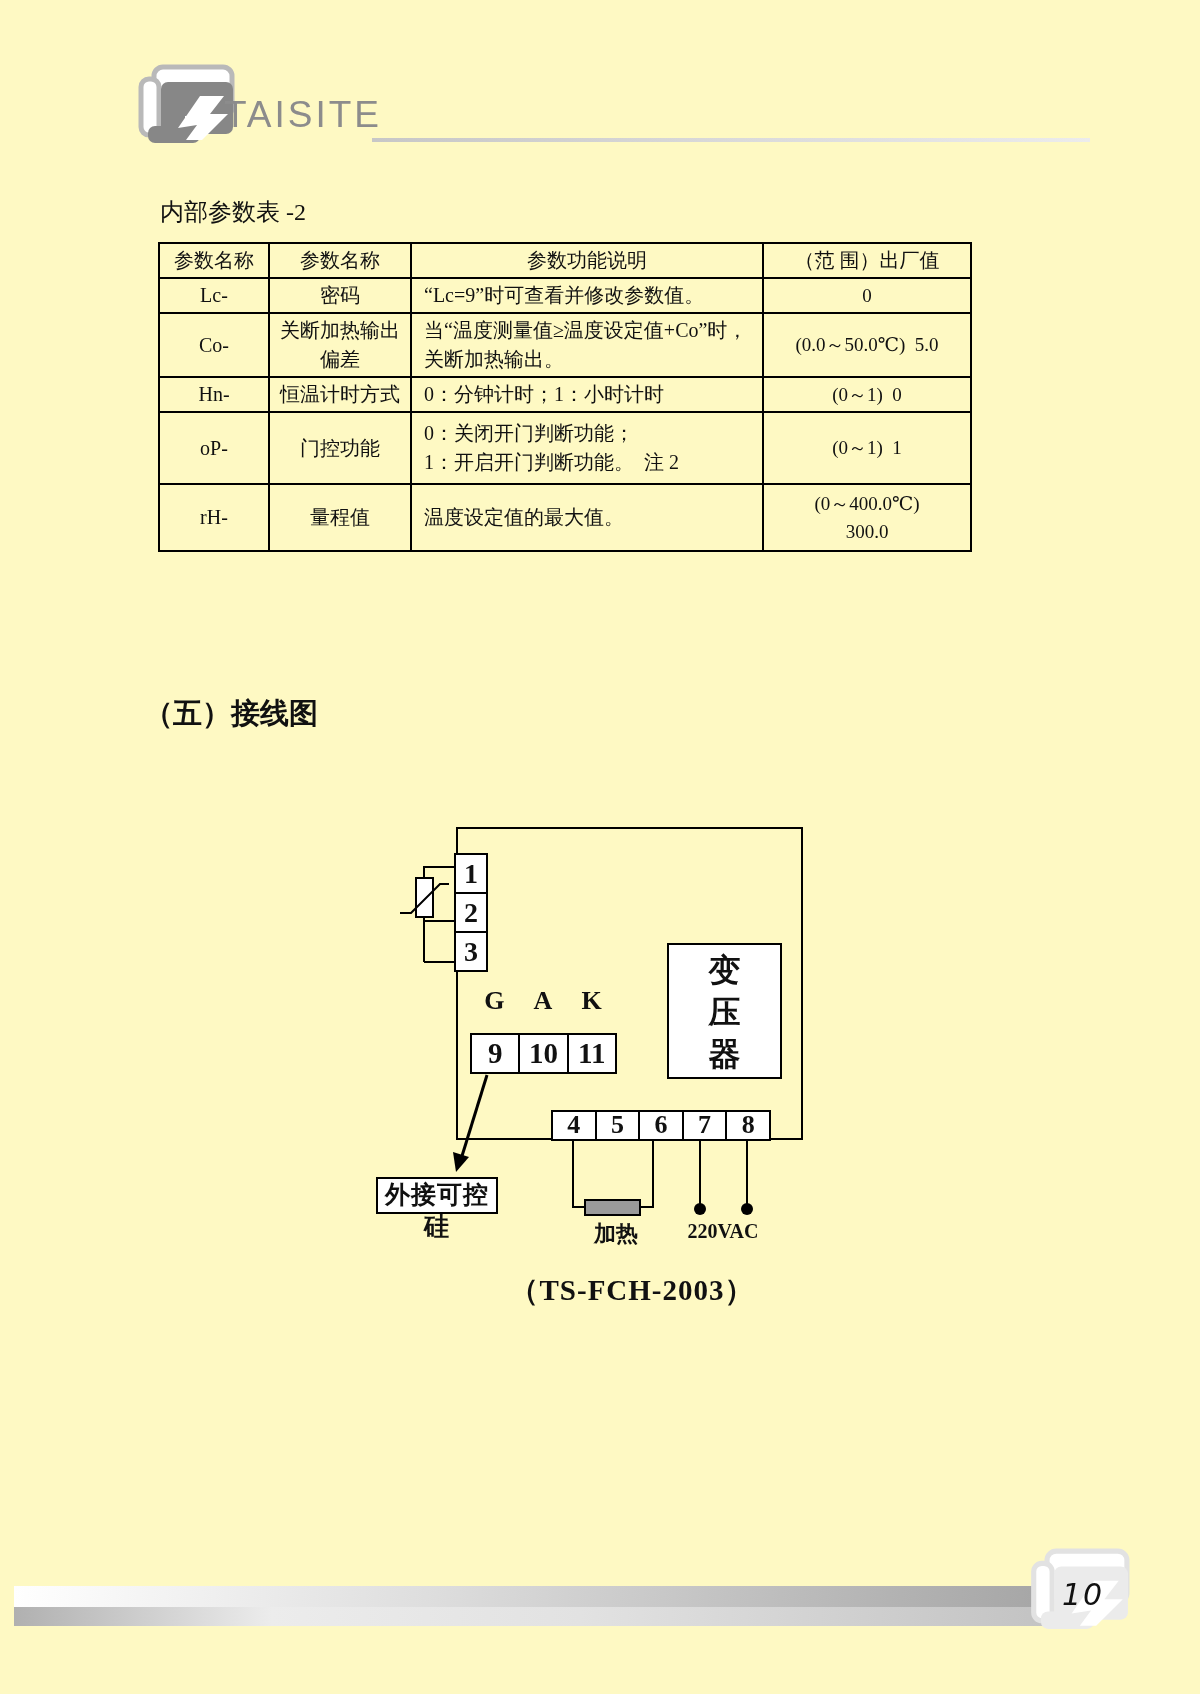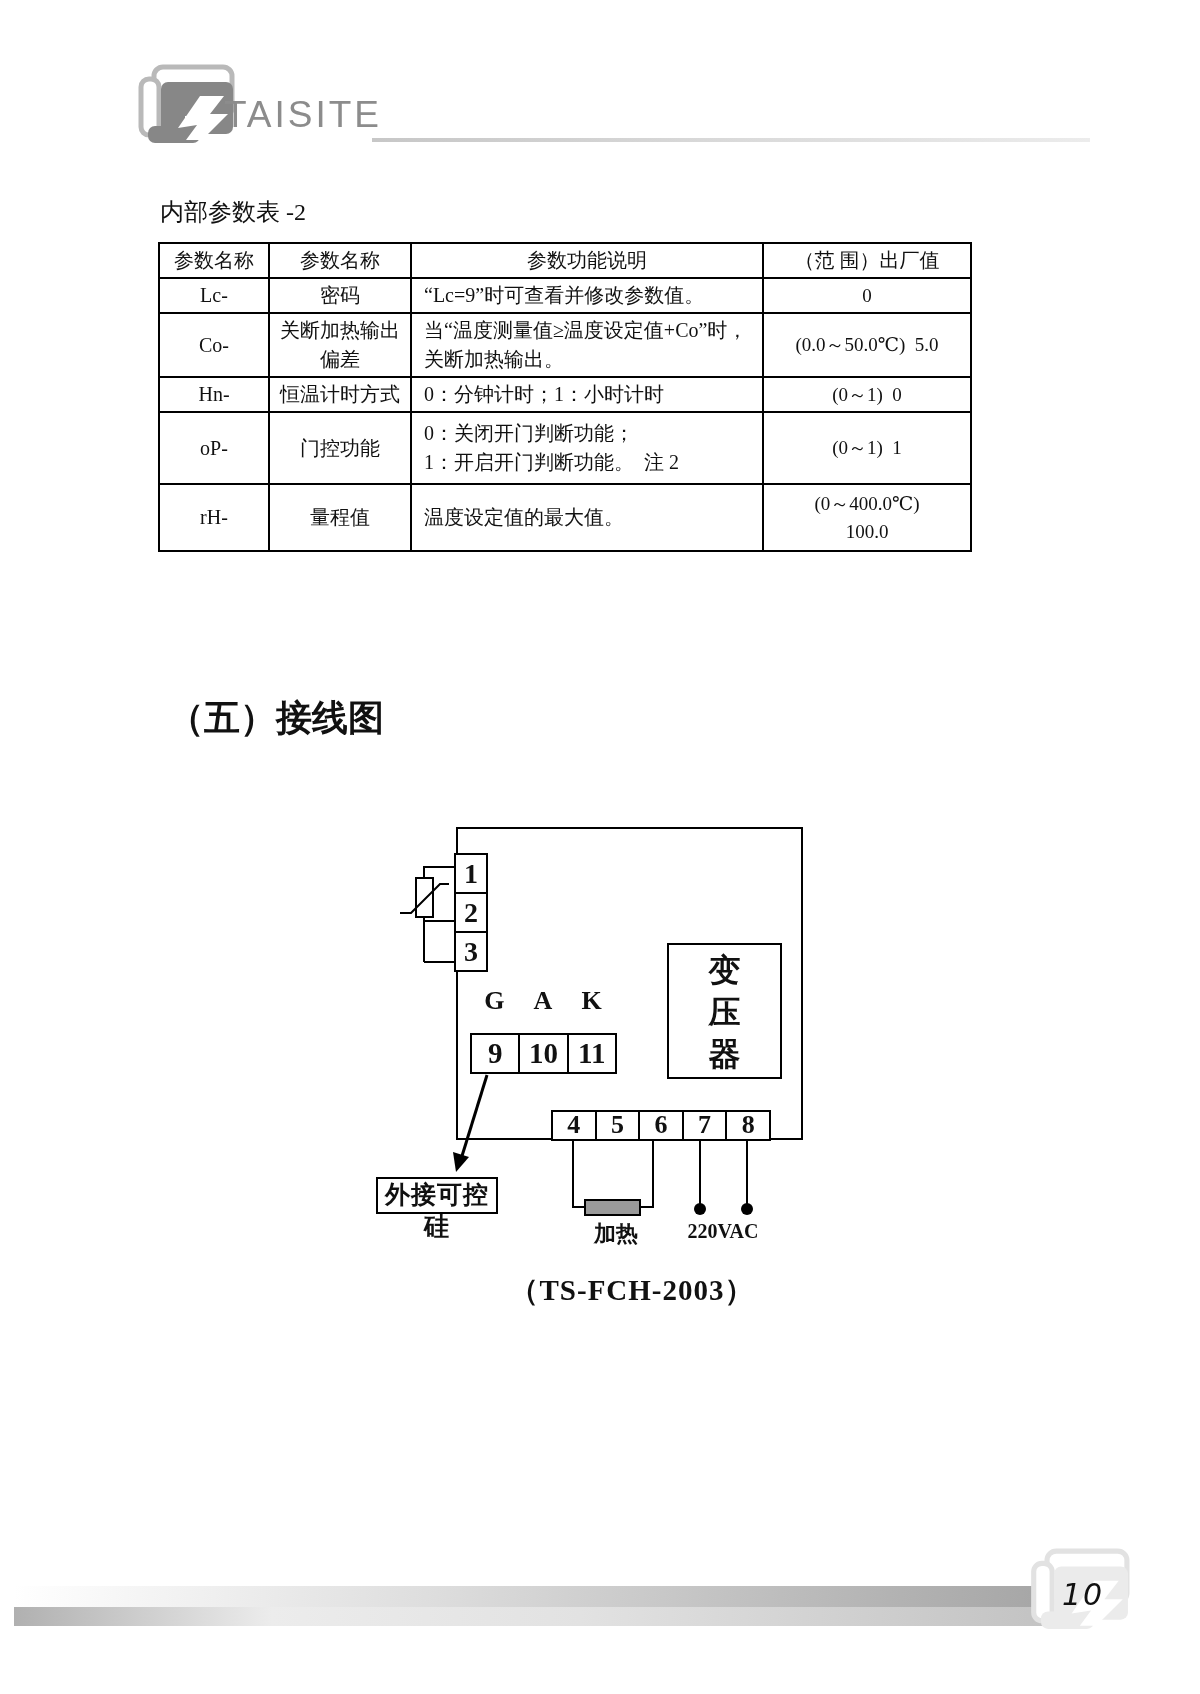--- a/index.html
+++ b/index.html
@@ -1,19 +1,19 @@
 <!DOCTYPE html>
 <html><head>
 <meta charset="utf-8">
 <style>
   * { margin:0; padding:0; box-sizing:border-box; }
   html,body { background:#e9e9e9; }
   .page {
     position:relative; width:1200px; height:1694px; margin:0 auto;
-    background:#ffffff; overflow:hidden;
+    background:#fef9c3; overflow:hidden;
     font-family:"Liberation Serif","DejaVu Serif",serif; color:#111;
   }
 
   
   .logo-icon { position:absolute; left:138px; top:64px; width:112px; height:82px; }
   .brand-text {
     position:absolute; left:224px; top:94px;
     font-family:"Liberation Sans","DejaVu Sans",sans-serif;
     font-size:37px; color:#8c8c8c; letter-spacing:3px; font-weight:400;
   }
@@ -32,21 +32,21 @@
     border:2px solid #000; font-weight:normal; font-size:20px;
     text-align:center; vertical-align:middle; padding:2px 4px;
   }
   table.params td.desc { text-align:left; padding-left:12px; }
   table.params .line { white-space:pre; line-height:1.45; }
   table.params td.range { font-size:19px; }
   tr.h-head { height:35px; } tr.h-s { height:35px;padding-left:18px; }
   tr.h-m { height:52px; } tr.h-l { height:72px; } tr.h-e { height:67px; }
 
   
-  .section-heading { position:absolute; left:168px; top:694px; font-size:36px; font-weight:bold; }
+  .section-heading { position:absolute; left:144px; top:694px; font-size:29px; font-weight:bold; }
 
   
   .wire-layer { position:absolute; left:0; top:0; width:1200px; height:1694px; pointer-events:none; z-index:1; }
   .dbox { position:absolute; border:2px solid #000; background:transparent; z-index:2; }
   .outer-box { left:456px; top:827px; width:347px; height:313px; }
   .tcell {
     position:absolute; width:34px; height:41px; border:2px solid #000; background:#fff; z-index:3;
     font-size:28px; font-weight:bold; text-align:center; line-height:37px;
   }
   .t1 { left:454px; top:853px; } .t2 { left:454px; top:892px; } .t3 { left:454px; top:931px; }
@@ -177,21 +177,21 @@
     <tr class="h-e">
       <td>rH-</td>
       <td>
             <div class="line">量程值</div>
           </td>
       <td class="desc">
             <div class="line">温度设定值的最大值。</div>
           </td>
       <td class="range">
         <div class="line">(0～400.0℃)</div>
-        <div class="line">100.0</div>
+        <div class="line">300.0</div>
       </td>
     </tr>
   </tbody>
     </table>
 
   <div class="section-heading">（五）接线图</div>
 
   <svg class="wire-layer" viewBox="0 0 1200 1694">
 
     <path d="M424 878 L424 867 L458 867" fill="none" stroke="#000" stroke-width="2"></path>

